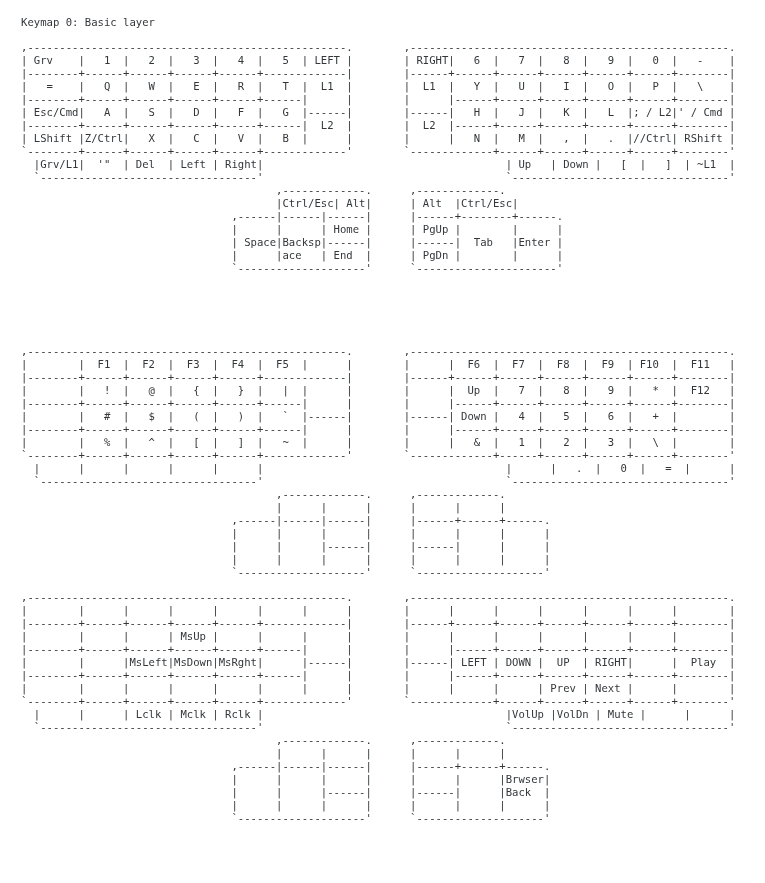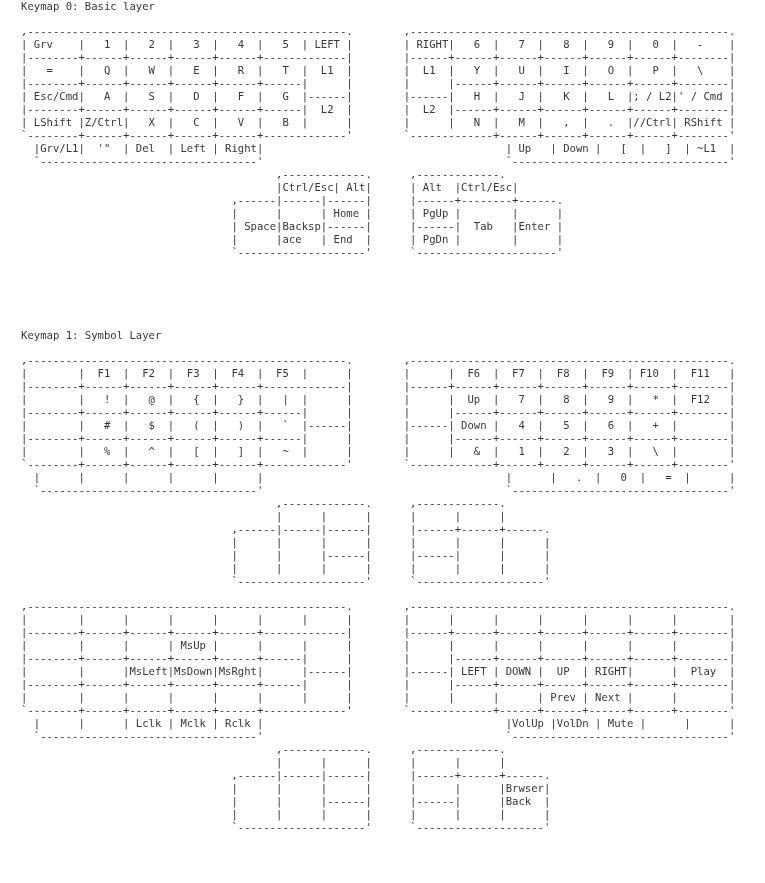--- a/index.html
+++ b/index.html
@@ -8,21 +8,21 @@
     background: #ffffff;
   }
   body {
     width: 765px;
     height: 883px;
     overflow: hidden;
     font-family: "DejaVu Sans Mono", "Liberation Mono", monospace;
     color: #33373a;
   }
   .doc {
-    padding: 0 0 0 21px;
+    padding: 16px 0 0 21px;
     font-size: 10.6px;
     line-height: 13px;
   }
   .keymap-section { margin: 0; }
   .keymap-section.s0 { margin-bottom: 70px; }
   .keymap-section.s1 { margin-bottom: 8px; }
   .keymap-title {
     display: block;
     white-space: pre;
     font-size: 10.6px;
@@ -58,21 +58,20 @@
                                         ,-------------.      ,-------------.
                                         |Ctrl/Esc| Alt|      | Alt  |Ctrl/Esc|
                                  ,------|------|------|      |------+--------+------.
                                  |      |      | Home |      | PgUp |        |      |
                                  | Space|Backsp|------|      |------|  Tab   |Enter |
                                  |      |ace   | End  |      | PgDn |        |      |
                                  `--------------------'      `----------------------'</pre>
   </section>
 
   <section class="keymap-section s1">
-    <span class="keymap-title">Keymap 1: Symbol Layer</span>
     <pre class="keymap-art">,--------------------------------------------------.        ,--------------------------------------------------.
 |        |  F1  |  F2  |  F3  |  F4  |  F5  |      |        |      |  F6  |  F7  |  F8  |  F9  | F10  |  F11   |
 |--------+------+------+------+------+-------------|        |------+------+------+------+------+------+--------|
 |        |   !  |   @  |   {  |   }  |   |  |      |        |      |  Up  |   7  |   8  |   9  |   *  |  F12   |
 |--------+------+------+------+------+------|      |        |      |------+------+------+------+------+--------|
 |        |   #  |   $  |   (  |   )  |   `  |------|        |------| Down |   4  |   5  |   6  |   +  |        |
 |--------+------+------+------+------+------|      |        |      |------+------+------+------+------+--------|
 |        |   %  |   ^  |   [  |   ]  |   ~  |      |        |      |   &amp;  |   1  |   2  |   3  |   \  |        |
 `--------+------+------+------+------+-------------'        `-------------+------+------+------+------+--------'
   |      |      |      |      |      |                                      |      |   .  |   0  |   =  |      |

